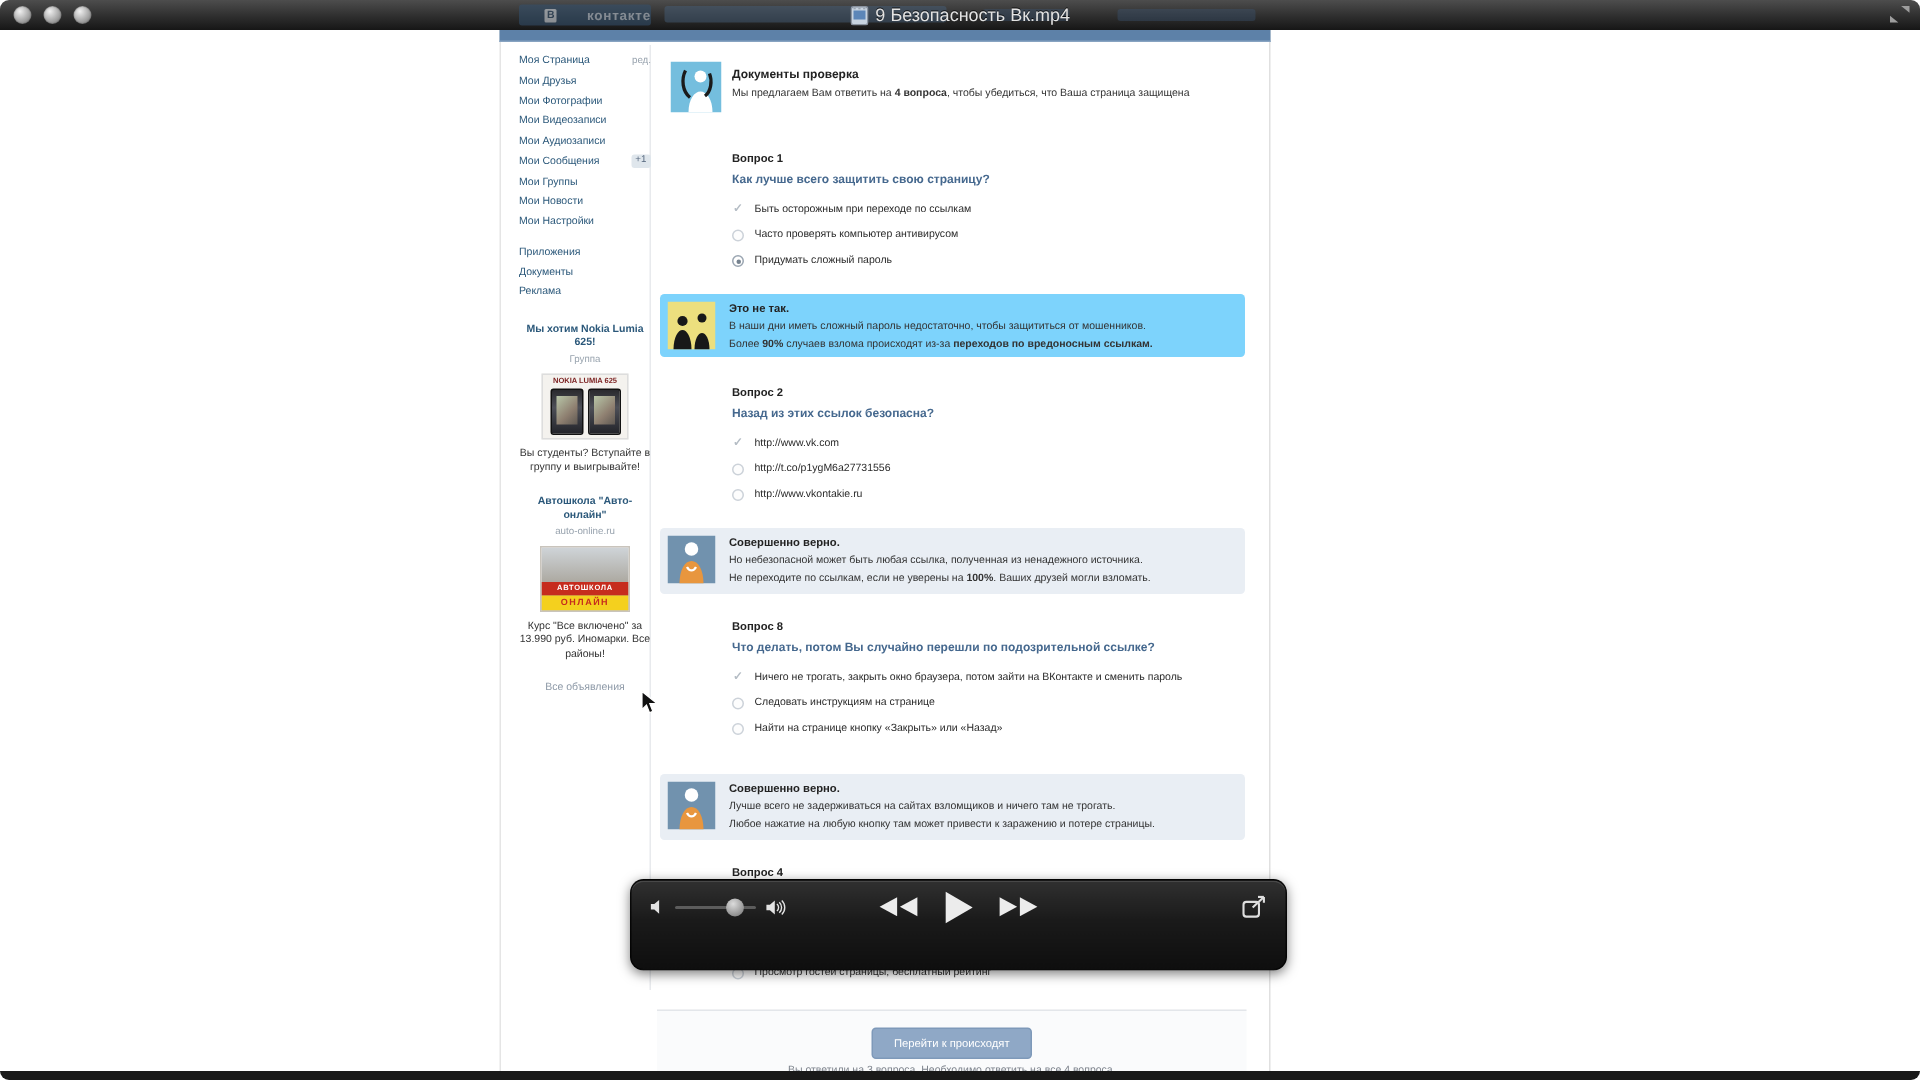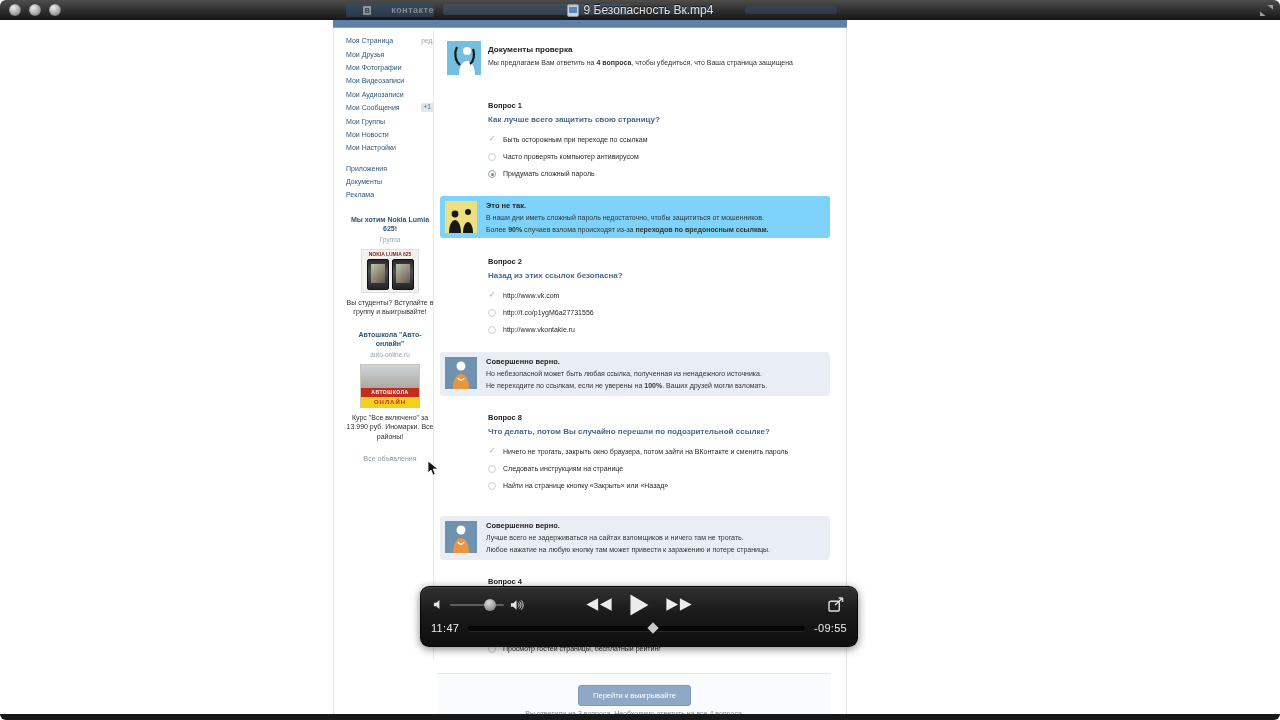--- a/index.html
+++ b/index.html
@@ -349,21 +349,21 @@
     <div class="qblock" style="top:624px">
       <div class="option">
           <span class="mk">
             <span class="mk-radio"></span>
           </span>
           <span class="opt-text">Просмотр гостей страницы, бесплатный рейтинг</span>
         </div>
     </div>
 
     <div class="footer">
-      <button class="go-btn">Перейти к выигрывайте</button>
+      <button class="go-btn">Перейти к происходят</button>
       <div class="foot-note">Вы ответили на 3 вопроса. Необходимо ответить на все 4 вопроса.</div>
     </div>
   </div>
 
   <div class="player">
     <div class="p-top">
       <div class="vol-group">
         <svg width="11" height="11" viewBox="0 0 12 12">
             <path d="M1 4h2.5L7 1v10L3.5 8H1z" fill="#e3e3e3"></path>
           </svg>
@@ -396,27 +396,20 @@
             </svg>
           </span>
       </div>
       <span class="share-btn">
           <svg width="17" height="15" viewBox="0 0 18 16">
             <rect x="1" y="4.5" width="11" height="10.5" rx="2" fill="none" stroke="#dedede" stroke-width="1.5"></rect>
             <path d="M7.5 8.5L15.5 1M15.5 1h-4.2M15.5 1v4.2" stroke="#dedede" stroke-width="1.5" fill="none"></path>
           </svg>
         </span>
     </div>
-    <div class="p-bottom">
-      <span class="p-time">11:47</span>
-      <div class="seek-track">
-        <div class="playhead" style="left: 55%;"></div>
-      </div>
-      <span class="p-time">-09:55</span>
-    </div>
   </div>
 
   <svg class="cursor" width="12" height="17" viewBox="0 0 12 17">
       <path d="M1 1v12l3-3 2 5.2 2.2-1L6.2 9H11z" fill="#111" stroke="#fff" stroke-width="0.8"></path>
     </svg>
 
   <div class="bottom-strip"></div>
 </div>
 
 </body></html>

